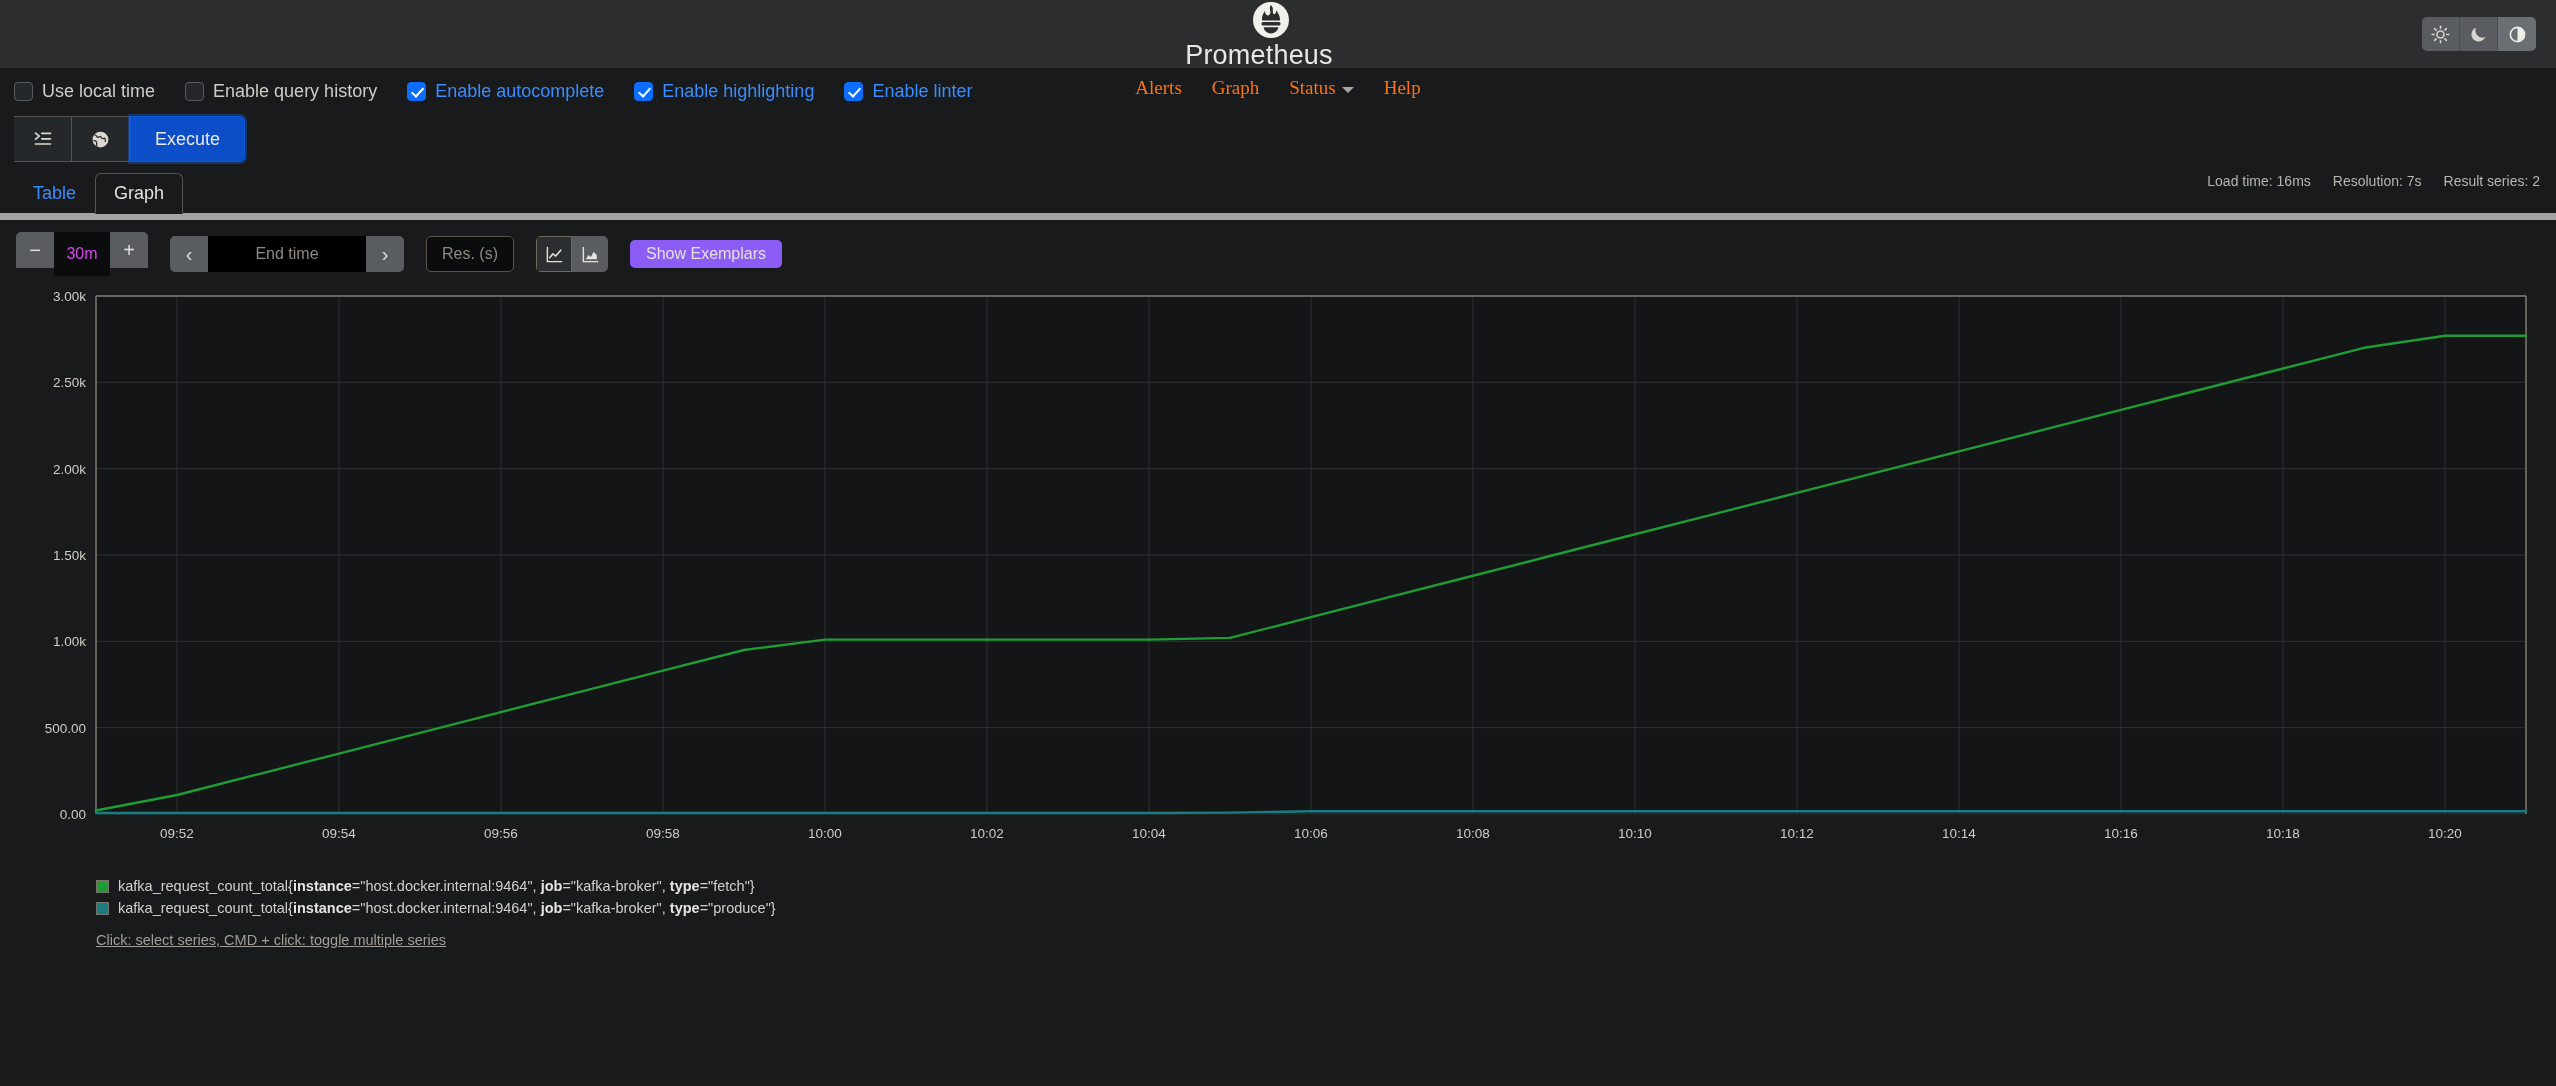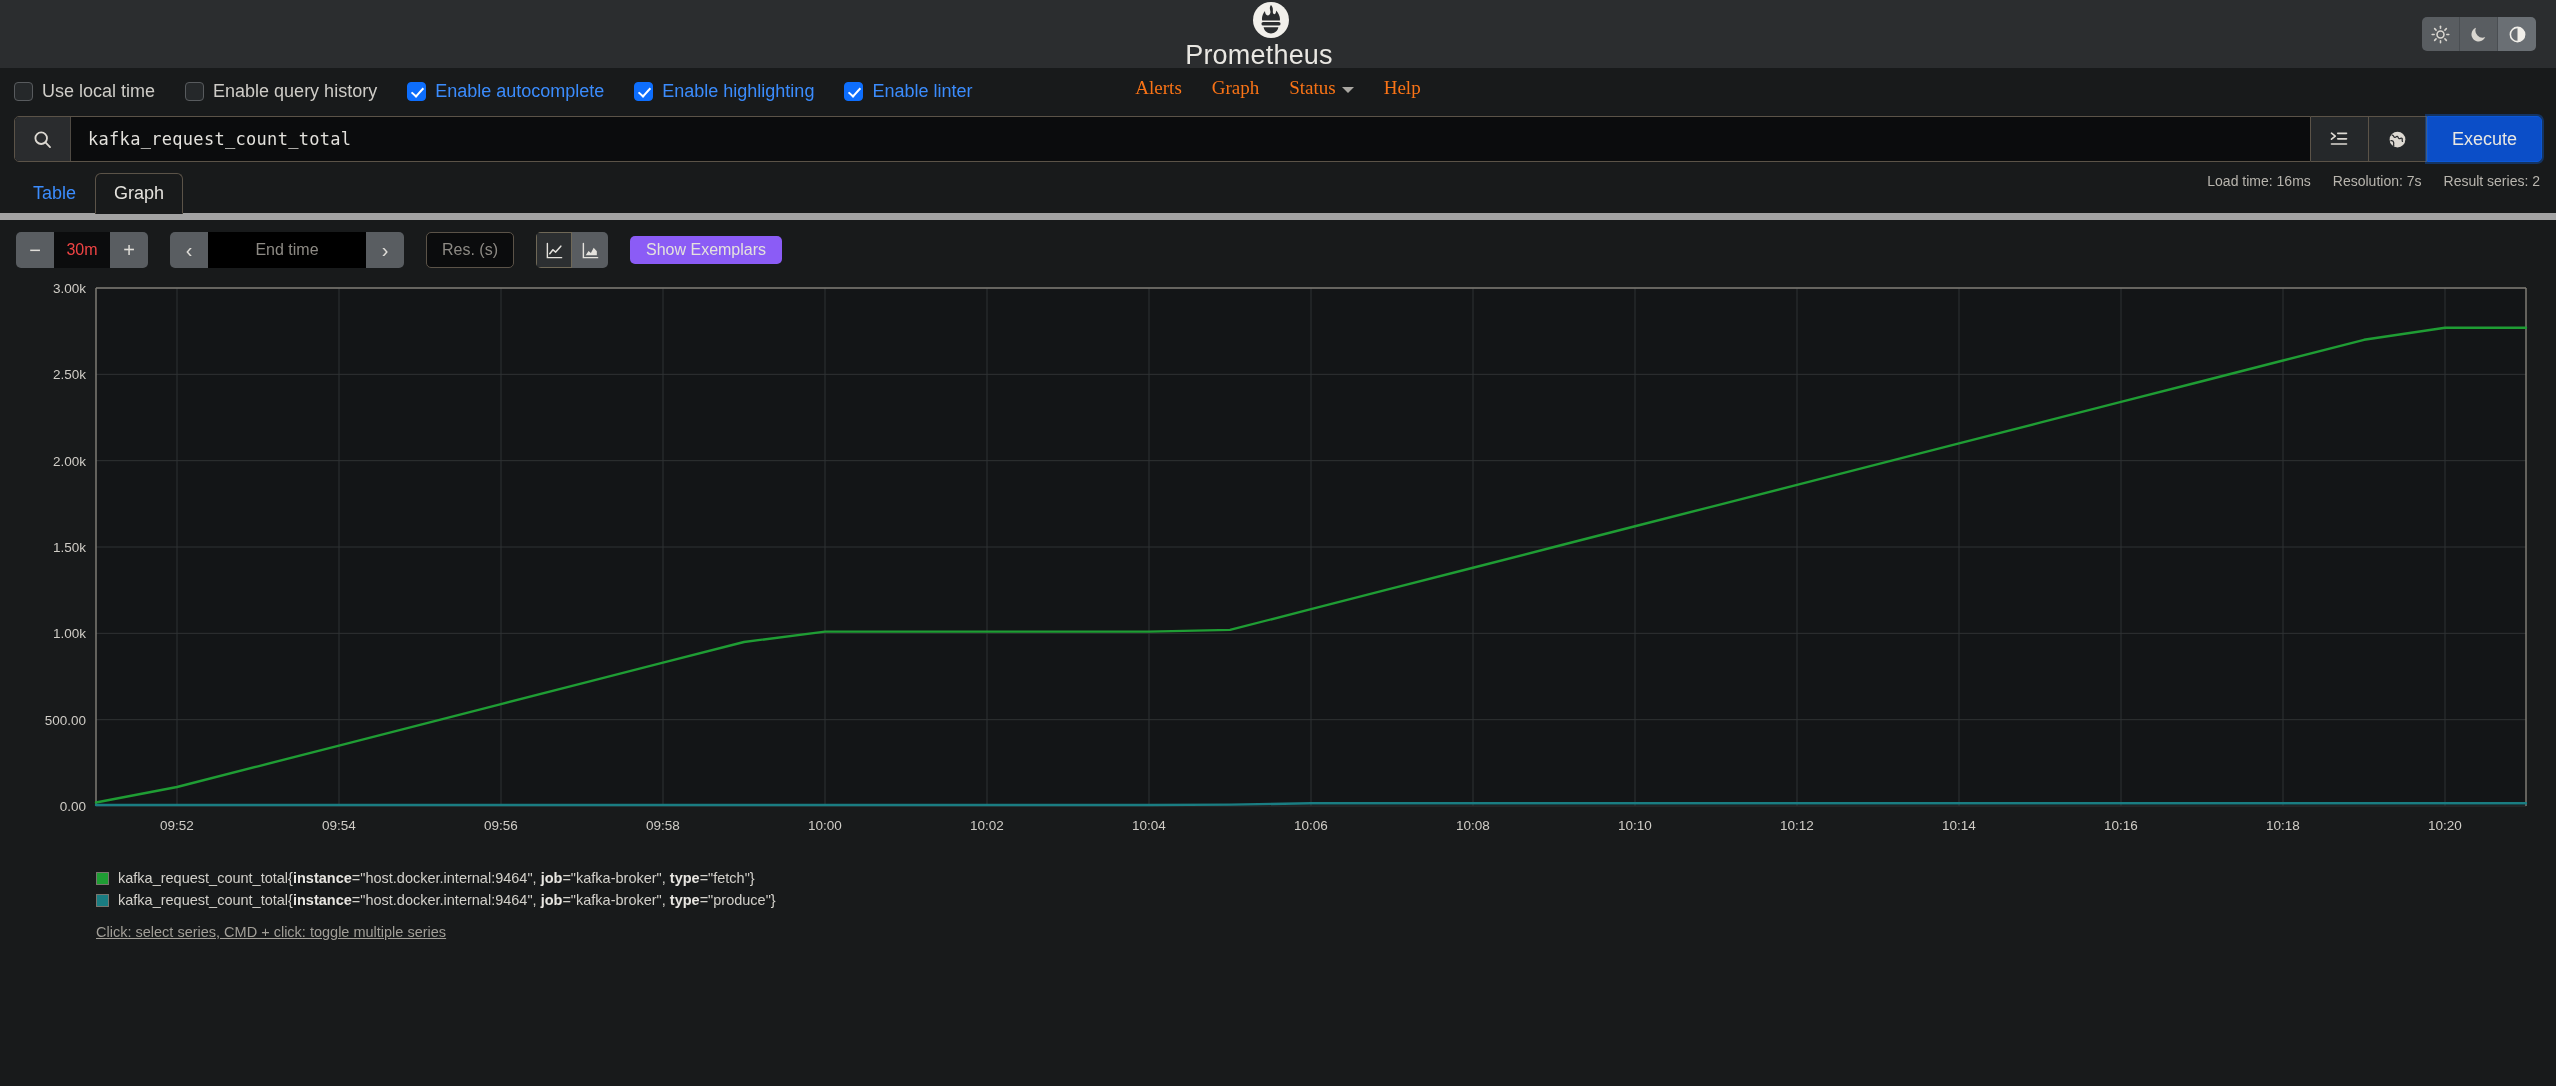--- a/index.html
+++ b/index.html
@@ -219,26 +219,26 @@
     border: none;
     color: #e0ded9;
     font-size: 20px;
     width: 38px;
     display: flex; align-items: center; justify-content: center;
     cursor: pointer;
     height: 36px;
   }
   .range-val {
     background: #0b0c0d;
-    color: #ef4444;
+    color: #d946ef;
     font-size: 16px;
     display: flex; align-items: center; justify-content: center;
     width: 56px;
     cursor: text;
-    height: 36px;
+    height: 44px;
     outline: none;
   }
   .endtime-field {
     background: #000;
     color: #8d8a84;
     font-size: 16px;
     display: flex; align-items: center; justify-content: center;
     width: 158px;
     cursor: pointer;
     height: 36px;
@@ -379,29 +379,20 @@
     <span class="cb checked"></span>
     <span class="opt-label on">Enable highlighting</span>
   </label>
   <label class="opt">
     <span class="cb checked"></span>
     <span class="opt-label on">Enable linter</span>
   </label>
 </div>
 
 <div class="query-row">
-  <div class="query-input-wrap">
-    <div class="search-icon-box">
-      <svg width="21" height="21" viewBox="0 0 24 24">
-        <circle cx="10.5" cy="10.5" r="6.6" fill="none" stroke="#ddd9d2" stroke-width="2.1"></circle>
-        <line x1="15.4" y1="15.4" x2="20.6" y2="20.6" stroke="#ddd9d2" stroke-width="2.1" stroke-linecap="round"></line>
-      </svg>
-    </div>
-    <div class="query-text">kafka_request_count_total</div>
-  </div>
   <button class="qbtn">
     <svg width="20" height="20" viewBox="0 0 24 24">
       <path d="M3 5l4.5 3.6L3 12.2" fill="none" stroke="#ddd9d2" stroke-width="2" stroke-linecap="round" stroke-linejoin="round"></path>
       <g stroke="#ddd9d2" stroke-width="2" stroke-linecap="round">
         <line x1="10.5" y1="5.2" x2="21" y2="5.2"></line>
         <line x1="10.5" y1="11.8" x2="21" y2="11.8"></line>
         <line x1="3" y1="18" x2="21" y2="18"></line>
       </g>
     </svg>
   </button>

